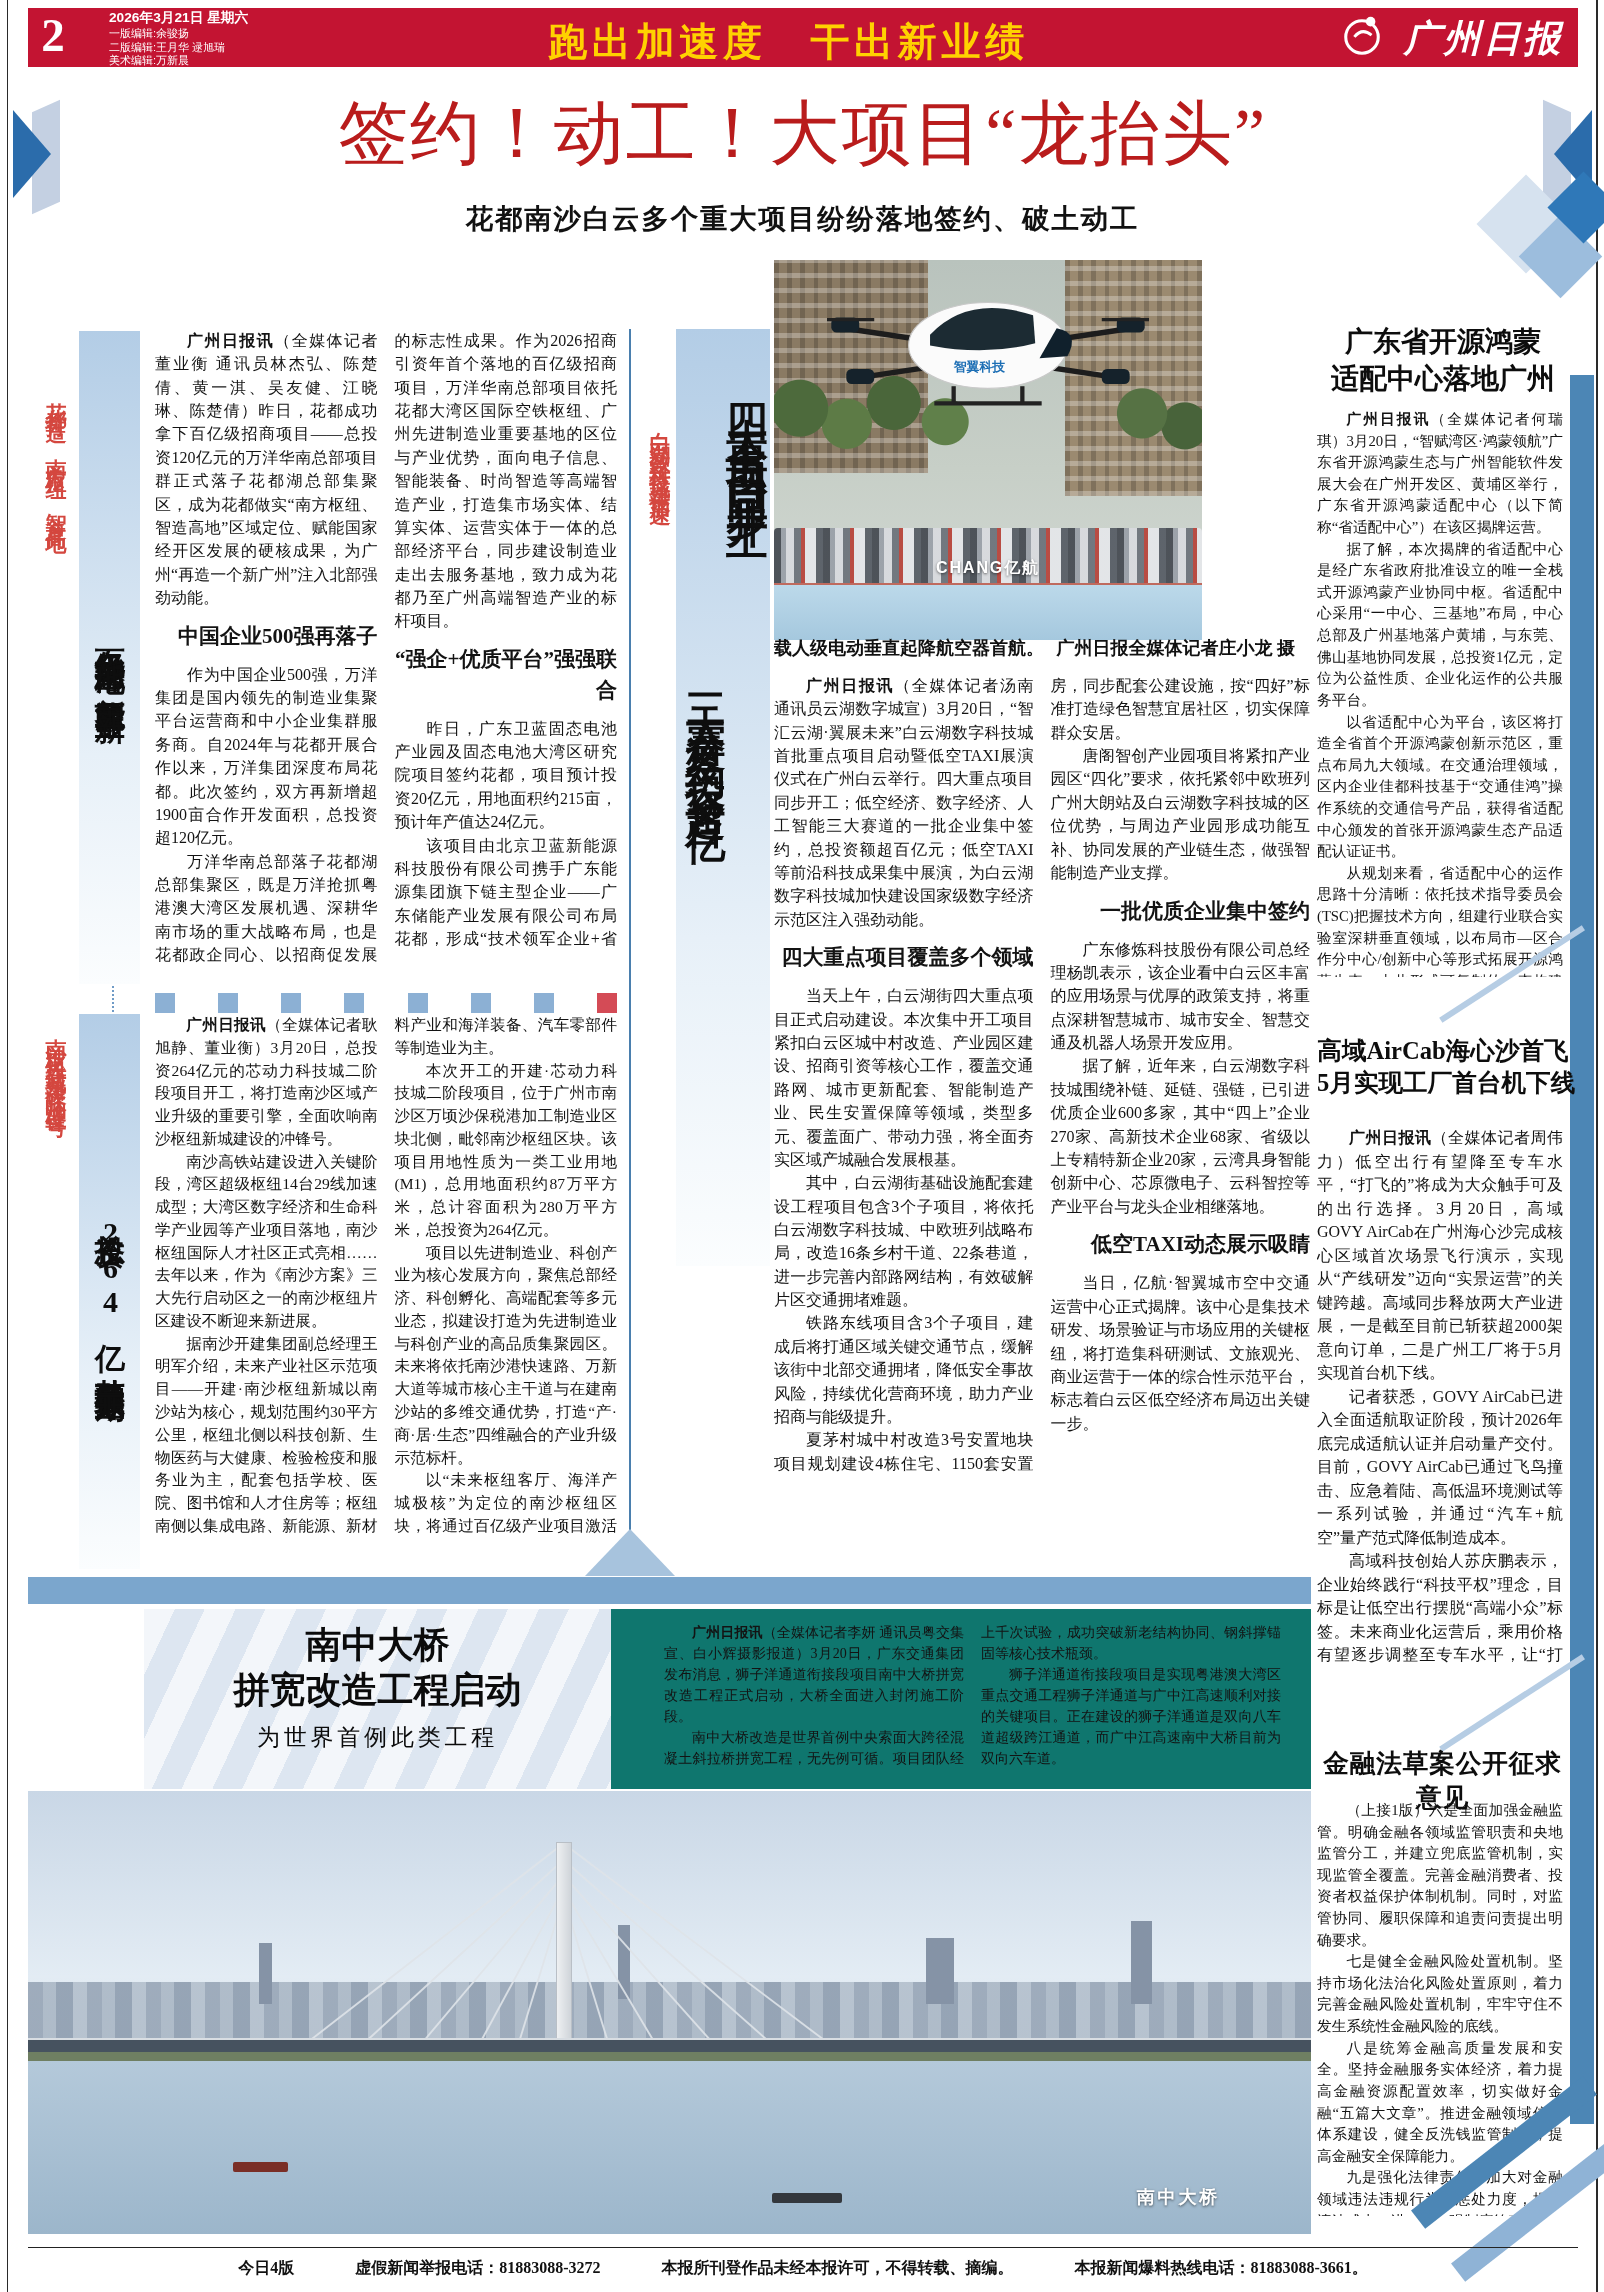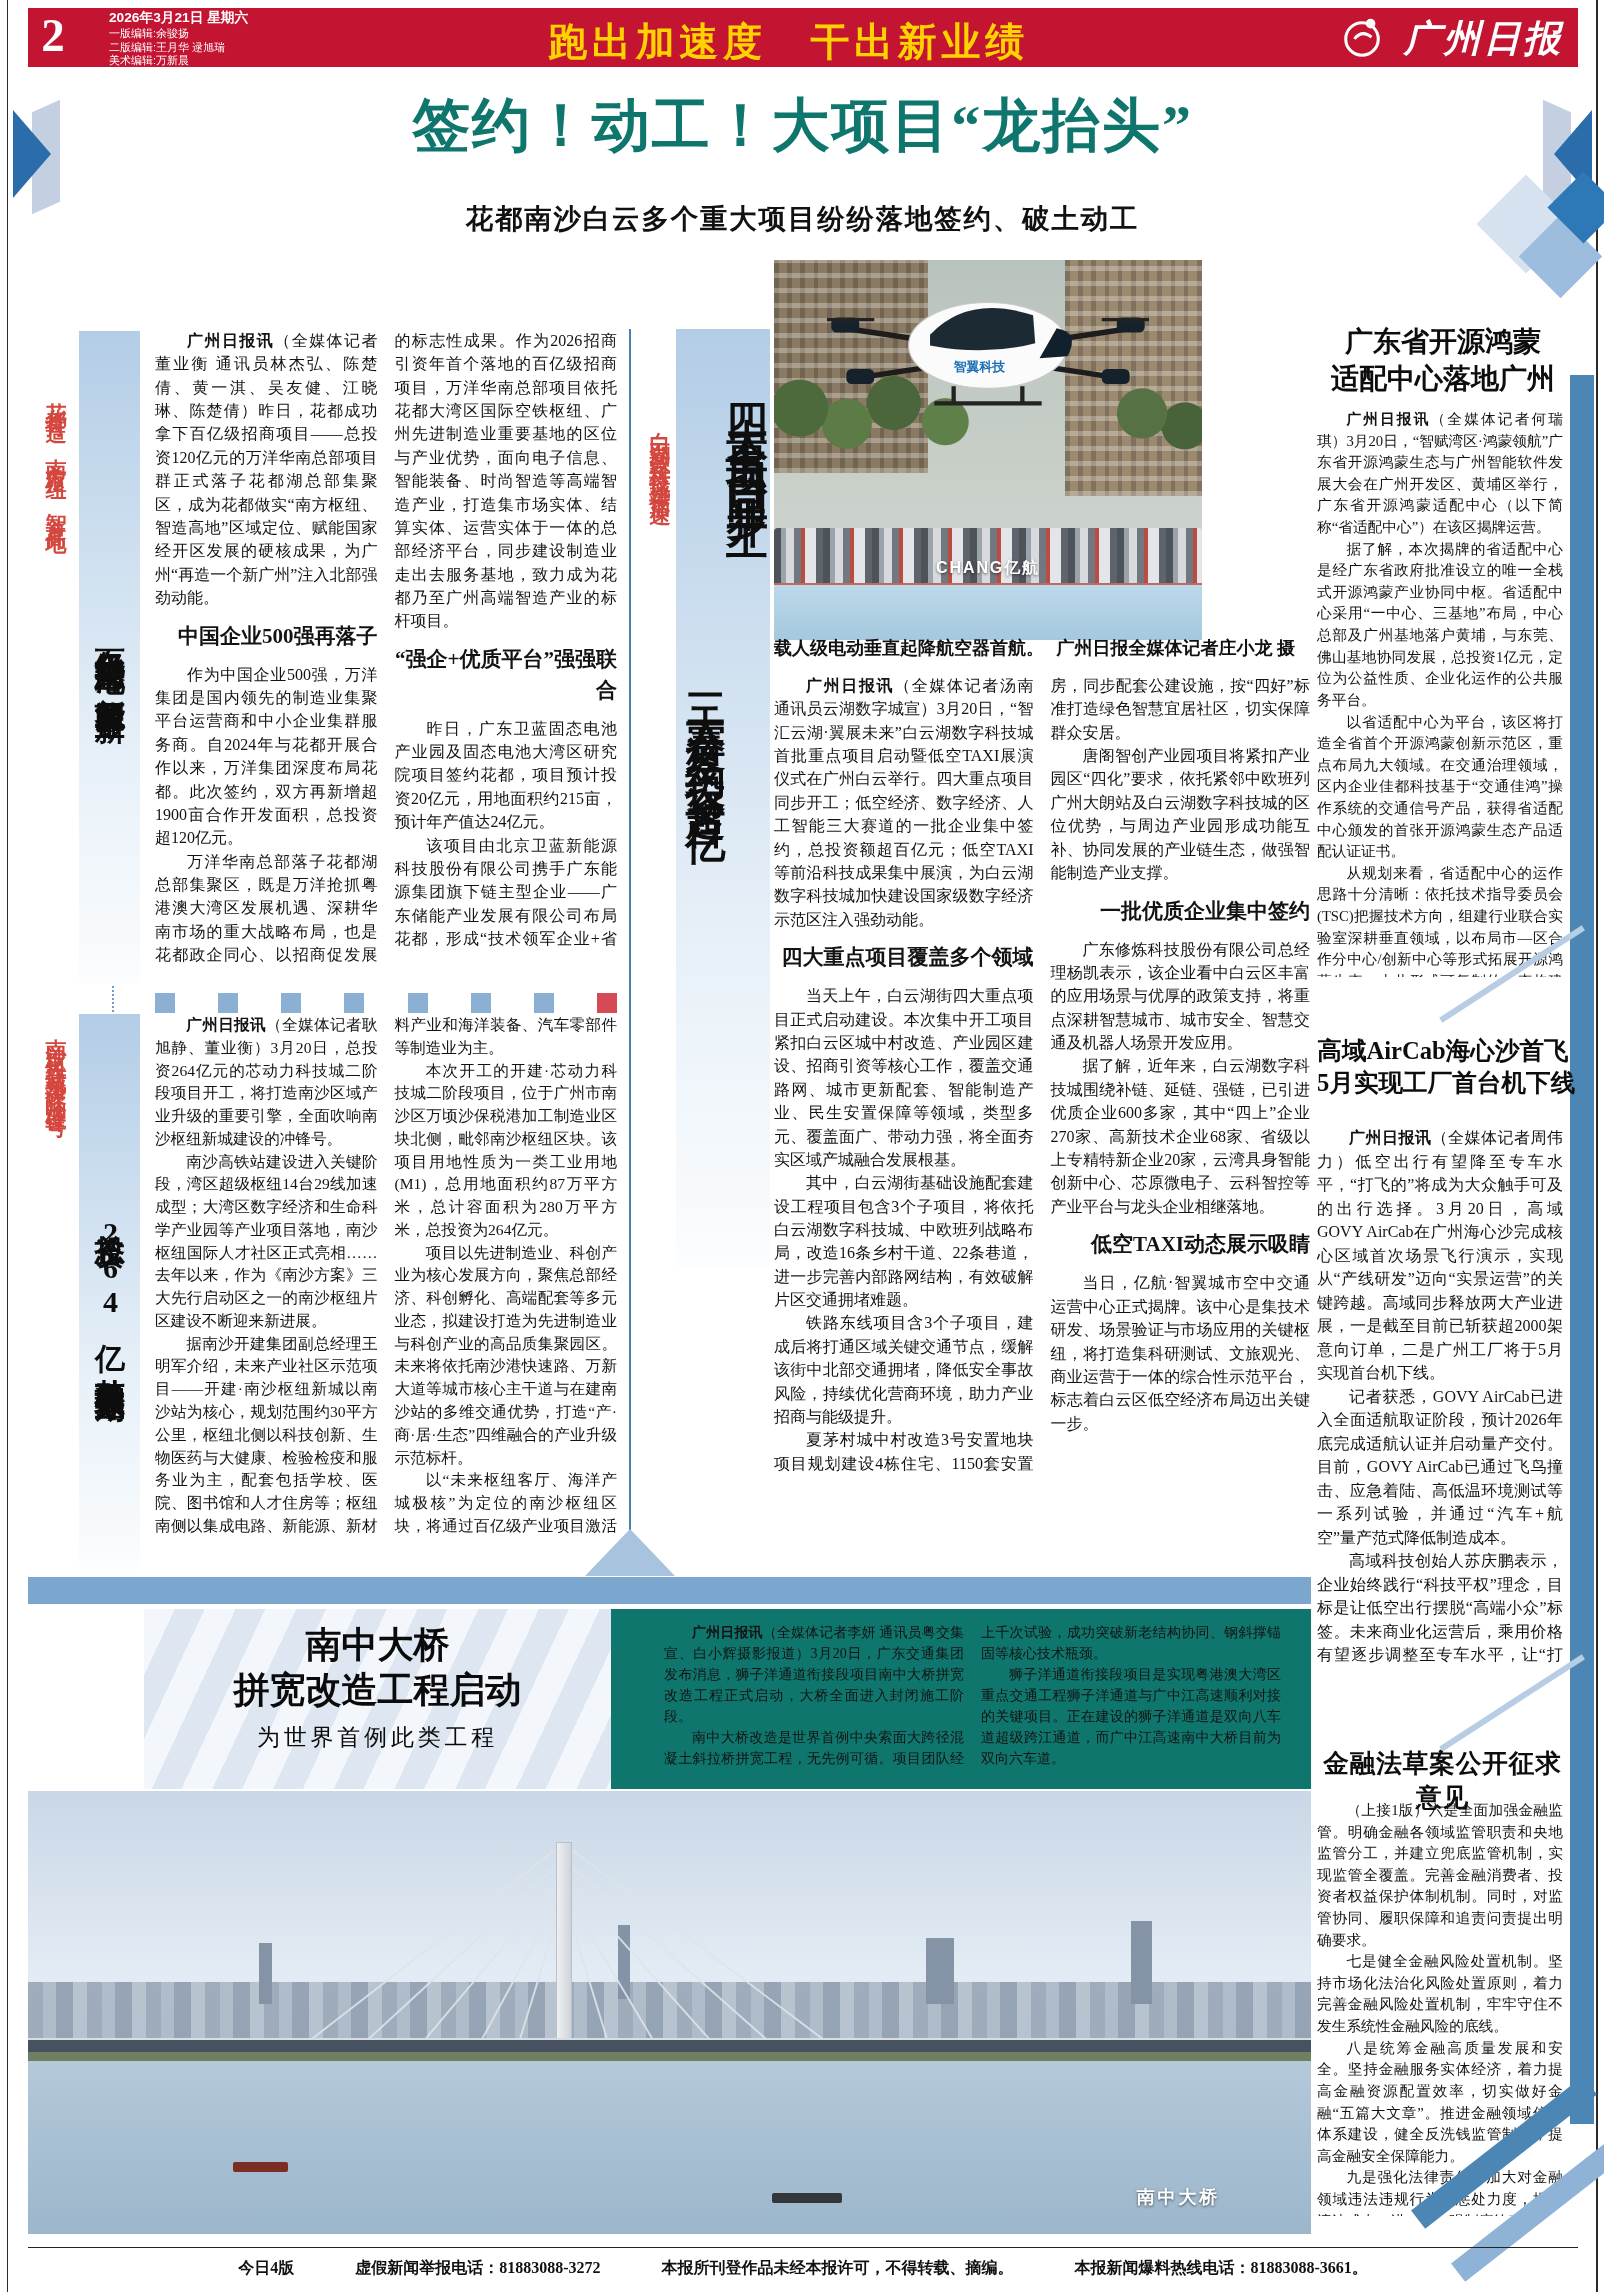--- a/index.html
+++ b/index.html
@@ -9,26 +9,26 @@
   .edge-l{left:6.6px;} .edge-r{left:1596px;}
 
   
   .banner{position:absolute;left:28px;top:7.6px;width:1550px;height:59px;background:#c31432;color:#fff;}
   .pagenum{position:absolute;left:13.2px;top:0px;font-size:47px;font-weight:900;font-family:"Liberation Serif",serif;}
   .edinfo{position:absolute;left:81px;top:2.8px;font-family:"Liberation Sans",sans-serif;line-height:1.22;}
   .edinfo .date{font-size:13.7px;font-weight:bold;}
   .edinfo .ed{font-size:11px;}
   .slogan{position:absolute;left:50%;top:7.6px;transform:translateX(-53%);color:#ffd200;
           font-family:"Liberation Sans",sans-serif;font-weight:900;font-size:39px;letter-spacing:4.7px;white-space:nowrap;}
-  .brand{position:absolute;right:15px;top:6.6px;display:flex;align-items:flex-end;gap:20px;}
+  .brand{position:absolute;right:15px;top:6.6px;display:flex;align-items:flex-start;gap:20px;}
   .brand .btxt{font-size:37px;font-weight:900;font-style:italic;letter-spacing:2.8px;font-family:"Liberation Serif",serif;}
 
   
   .lead-head{position:absolute;left:57px;top:87px;width:1491px;text-align:center;
-             font-size:58px;font-weight:700;color:#0f766e;letter-spacing:1.9px;white-space:nowrap;}
+             font-size:70px;font-weight:400;color:#b91c1c;letter-spacing:1.9px;white-space:nowrap;}
   .lead-deck{position:absolute;left:57px;top:201px;width:1491px;text-align:center;
              font-size:27.4px;font-weight:bold;letter-spacing:1.9px;color:#111;}
 
   
   .tri-r{width:0;height:0;border-top:44px solid transparent;border-bottom:44px solid transparent;border-left:38px solid #2b6cab;position:absolute;}
   .tri-l{width:0;height:0;border-top:44px solid transparent;border-bottom:44px solid transparent;border-right:38px solid #2b6cab;position:absolute;}
   .par{position:absolute;background:#c4d0e2;transform:skewY(-24deg);}
   .dia{position:absolute;transform:rotate(45deg);}
   .diag{position:absolute;background:#b6cde4;}
 

